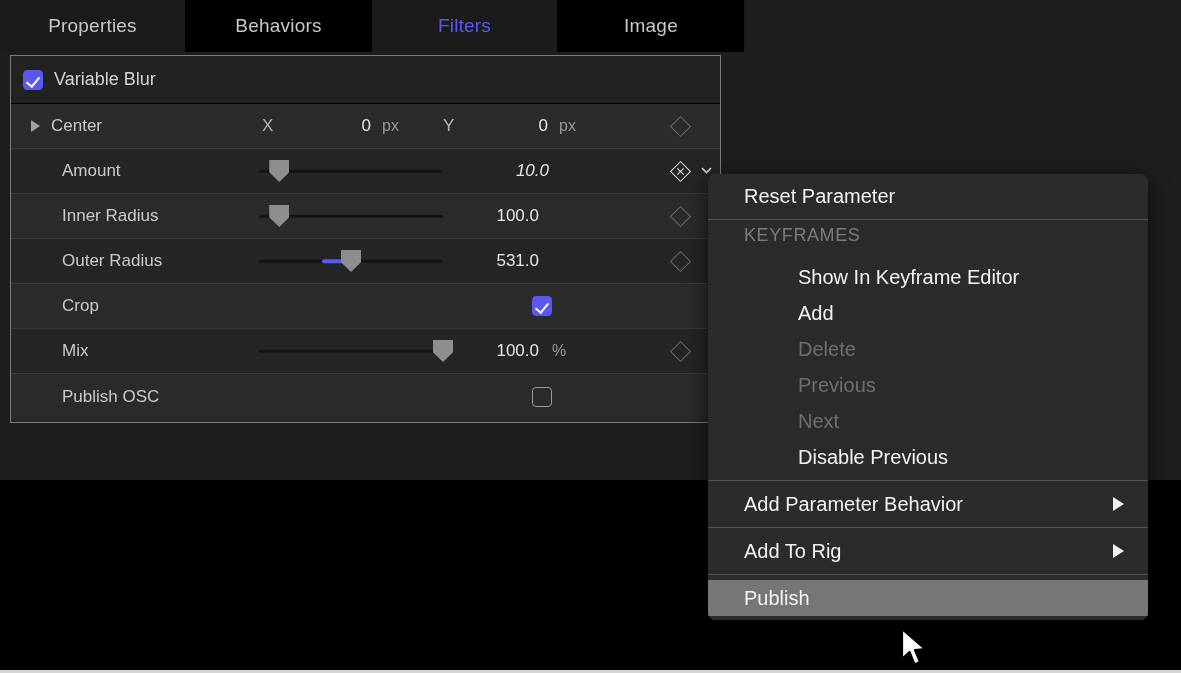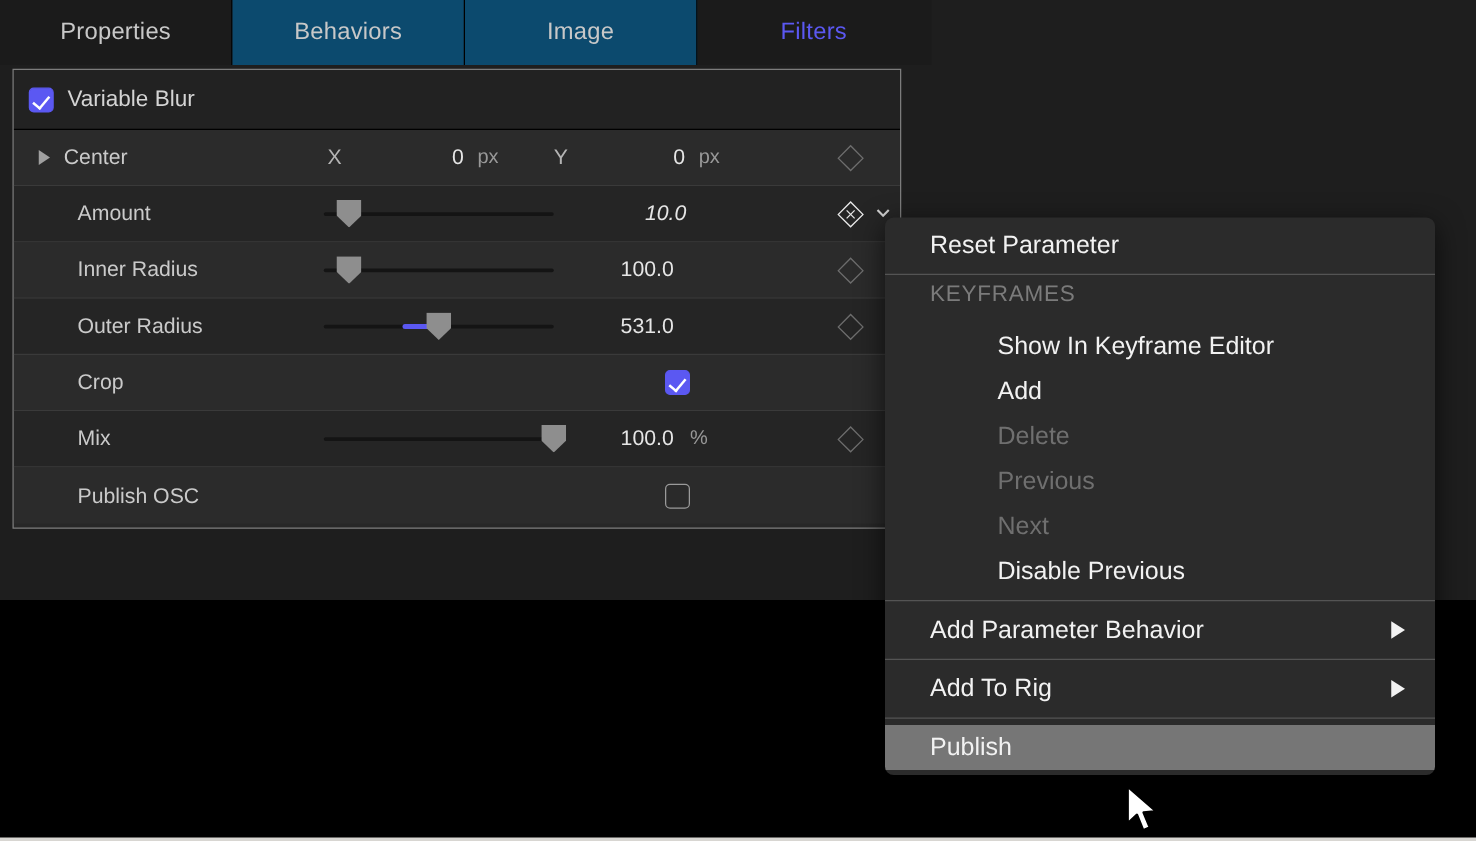--- a/index.html
+++ b/index.html
@@ -48,21 +48,21 @@
     justify-content: center;
     font-size: 19px;
     color: #c8c8c8;
     background: #1b1b1b;
     border-right: 1px solid #000000;
     letter-spacing: 0.2px;
   }
 
   .tab:last-child { border-right: none; }
 
-  .tab.lighter { background: #0c4a6e; }
+  .tab.lighter { background: #000000; }
 
   .tab.active {
     color: #5b58f2;
     background: #1b1b1b;
   }
 
   
   .param-panel {
     position: absolute;
     left: 10px;
@@ -331,25 +331,25 @@
 
 <div id="app">
 
   <div class="tab-bar">
     <div class="tab dark">
       <span>Properties</span>
     </div>
     <div class="tab lighter">
       <span>Behaviors</span>
     </div>
+    <div class="tab dark active">
+      <span>Filters</span>
+    </div>
     <div class="tab lighter">
       <span>Image</span>
-    </div>
-    <div class="tab dark active">
-      <span>Filters</span>
     </div>
   </div>
 
   <div class="param-panel">
 
     <div class="row header-row">
       <div class="header-inner">
         <div class="checkbox checked"></div>
         <div class="filter-title">Variable Blur</div>
       </div>

